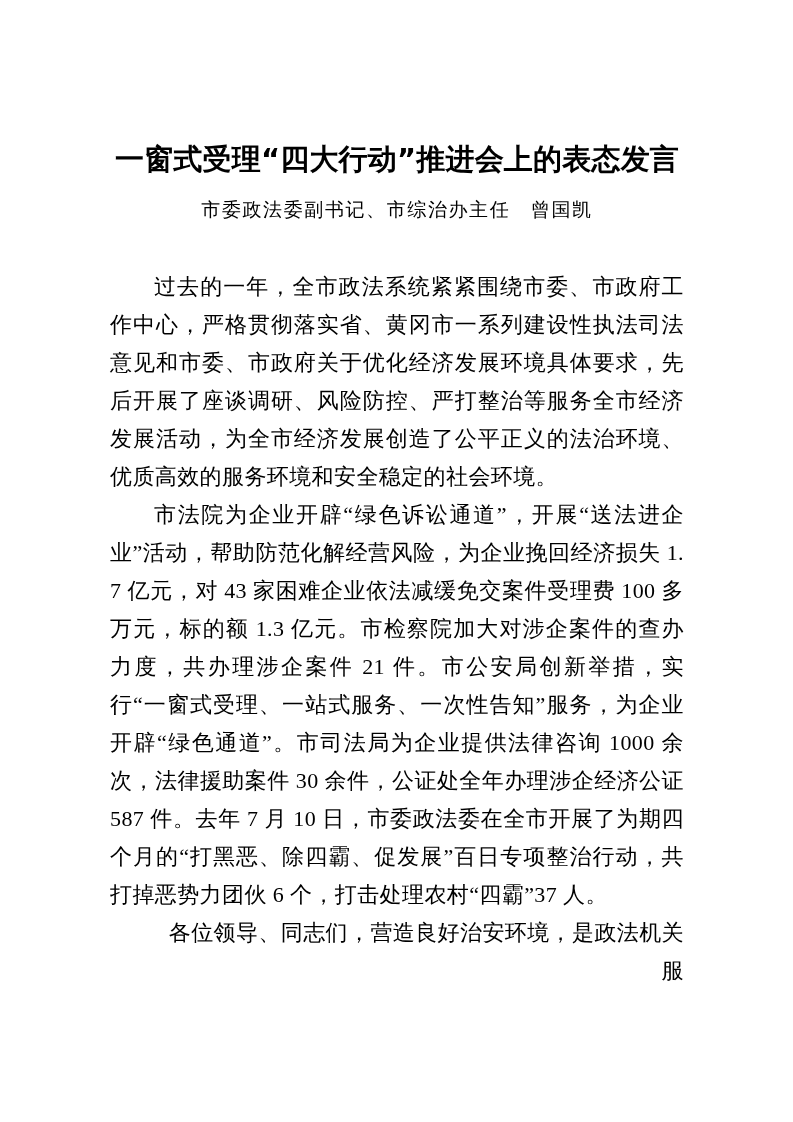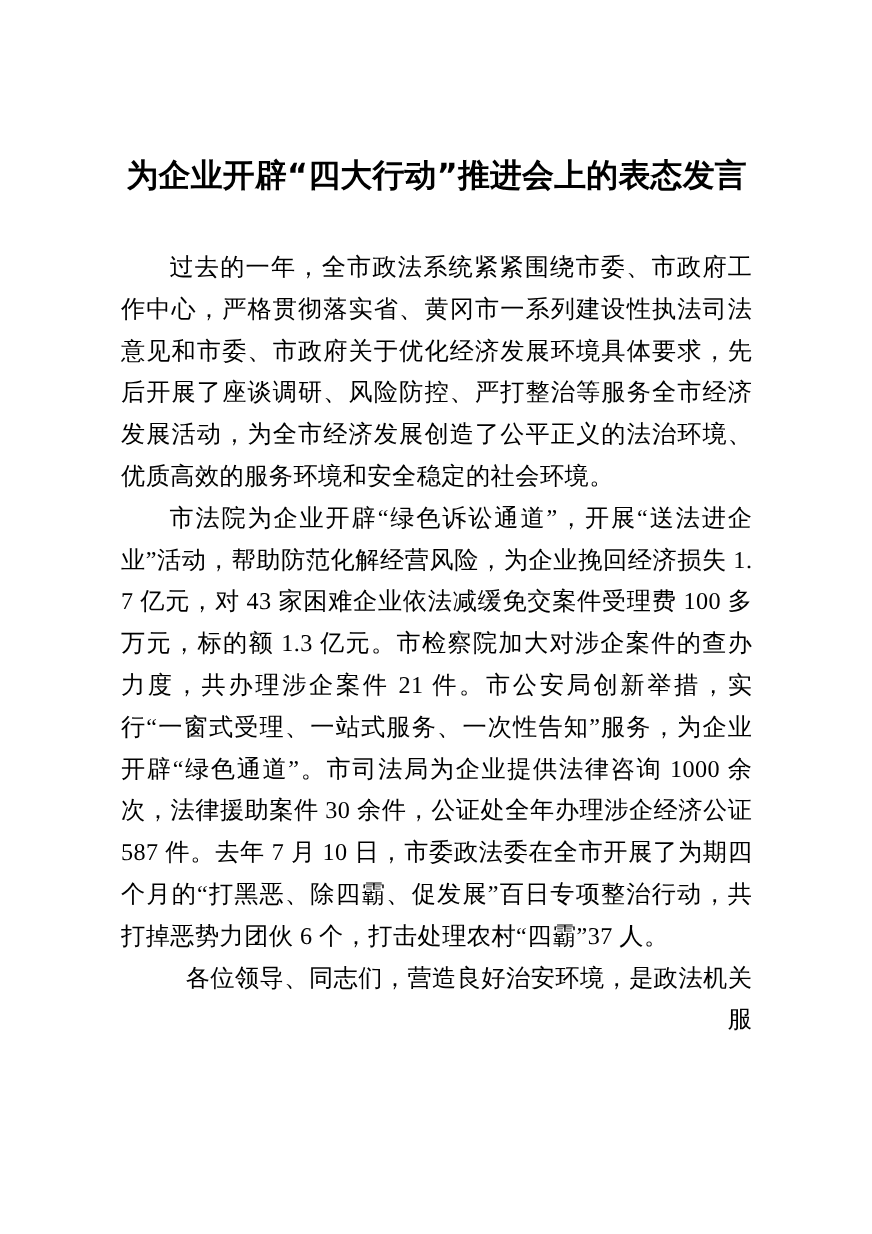--- a/index.html
+++ b/index.html
@@ -93,23 +93,24 @@
   .doc-para:last-child {
     text-align: right;
   }
 </style>
 </head>
 <body>
 
 <div class="page">
   <div class="doc-body">
 
-    <h1 class="doc-title">为企业开辟“四大行动”推进会上的表态发言</h1>
+    <h1 class="doc-title">一窗式受理“四大行动”推进会上的表态发言</h1>
 
 
+    <div class="doc-byline">市委政法委副书记、市综治办主任　曾国凯</div>
 
     <div class="body-block">
       <p class="doc-para">过去的一年，全市政法系统紧紧围绕市委、市政府工作中心，严格贯彻落实省、黄冈市一系列建设性执法司法意见和市委、市政府关于优化经济发展环境具体要求，先后开展了座谈调研、风险防控、严打整治等服务全市经济发展活动，为全市经济发展创造了公平正义的法治环境、优质高效的服务环境和安全稳定的社会环境。</p>
       <p class="doc-para">市法院为企业开辟“绿色诉讼通道”，开展“送法进企业”活动，帮助防范化解经营风险，为企业挽回经济损失 1.7 亿元，对 43 家困难企业依法减缓免交案件受理费 100 多万元，标的额 1.3 亿元。市检察院加大对涉企案件的查办力度，共办理涉企案件 21 件。市公安局创新举措，实行“一窗式受理、一站式服务、一次性告知”服务，为企业开辟“绿色通道”。市司法局为企业提供法律咨询 1000 余次，法律援助案件 30 余件，公证处全年办理涉企经济公证 587 件。去年 7 月 10 日，市委政法委在全市开展了为期四个月的“打黑恶、除四霸、促发展”百日专项整治行动，共打掉恶势力团伙 6 个，打击处理农村“四霸”37 人。</p>
       <p class="doc-para">各位领导、同志们，营造良好治安环境，是政法机关服</p>
     </div>
 
   </div>
 </div>
 

